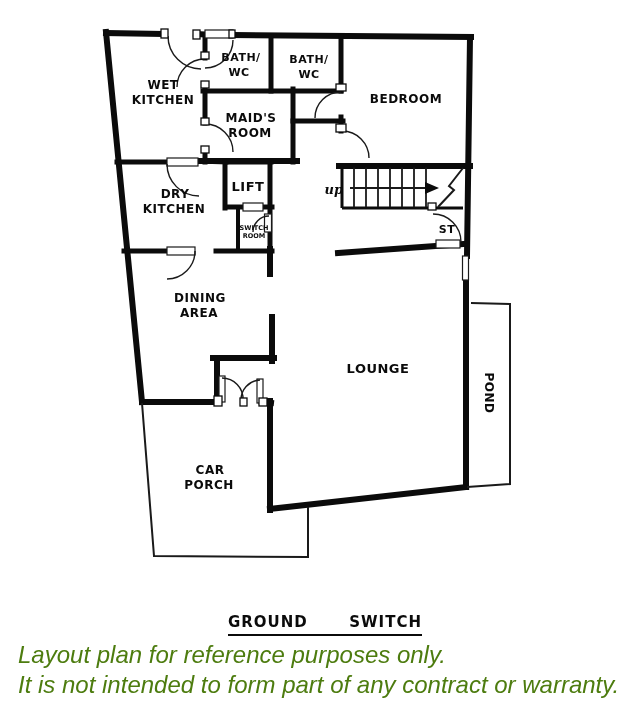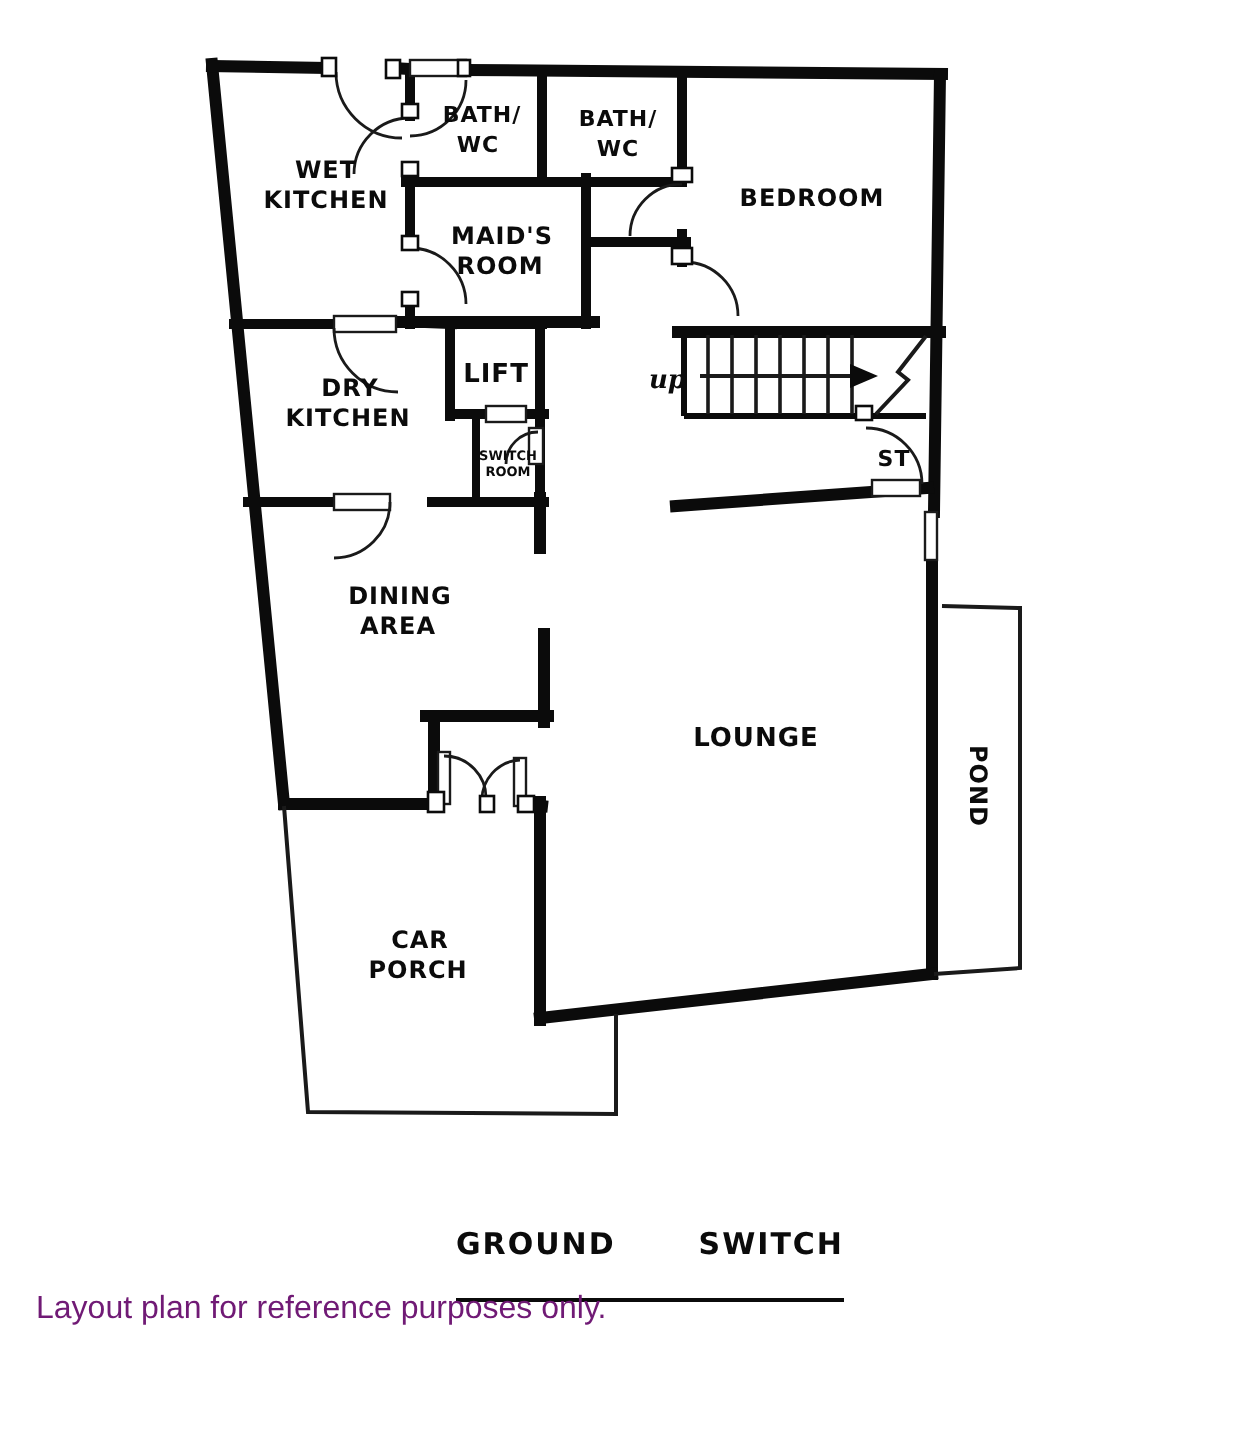--- a/index.html
+++ b/index.html
@@ -16,24 +16,24 @@
   .wall{stroke:#0b0b0b;stroke-width:6;fill:none;stroke-linecap:square;}
   .wall5{stroke:#0b0b0b;stroke-width:5;fill:none;stroke-linecap:square;}
   .wall4{stroke:#0b0b0b;stroke-width:4;fill:none;stroke-linecap:square;}
   .thin{stroke:#1a1a1a;stroke-width:2;fill:none;}
   .tread{stroke:#1a1a1a;stroke-width:1.8;}
   .arc{stroke:#1a1a1a;stroke-width:1.4;fill:none;}
   .leaf{fill:#ffffff;stroke:#1a1a1a;stroke-width:1.2;}
   .post{fill:#ffffff;stroke:#0b0b0b;stroke-width:1.3;}
   .title-row{position:absolute;left:228px;top:613px;width:194px;display:flex;
              justify-content:space-between;border-bottom:2px solid #0b0b0b;
-             padding-bottom:18px;font-weight:bold;font-size:15px;letter-spacing:1px;
+             padding-bottom:3px;font-weight:bold;font-size:15px;letter-spacing:1px;
              font-family:"DejaVu Sans",sans-serif;}
   .disclaimer{position:absolute;left:18px;top:640px;font-family:"Liberation Sans",sans-serif;
-              font-size:16px;line-height:30px;color:#701a75;}
+              font-size:24px;line-height:30px;color:#4d7c0f;font-style:italic;}
 </style>
 </head>
 <body>
 
 <div class="page">
 
   <svg class="plan-svg" width="626" height="605" viewBox="0 0 626 605">
 
     <g>
       <path class="wall" d="M106,32 L142,402"></path>
@@ -154,15 +154,16 @@
     </g>
   </svg>
 
   <div class="title-row">
     <span>GROUND</span>
     <span>SWITCH</span>
   </div>
 
   <div class="disclaimer">
     <div>Layout plan for reference purposes only.</div>
+    <div>It is not intended to form part of any contract or warranty.</div>
   </div>
 
 </div>
 
 </body></html>

